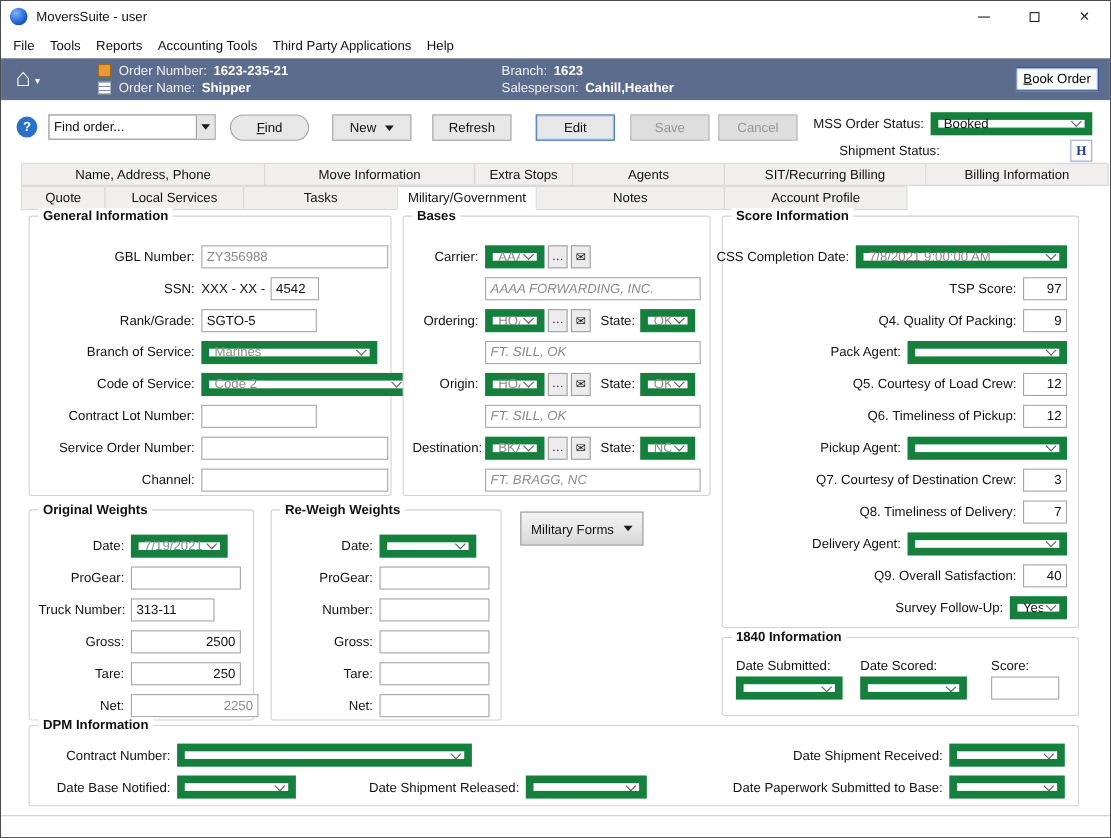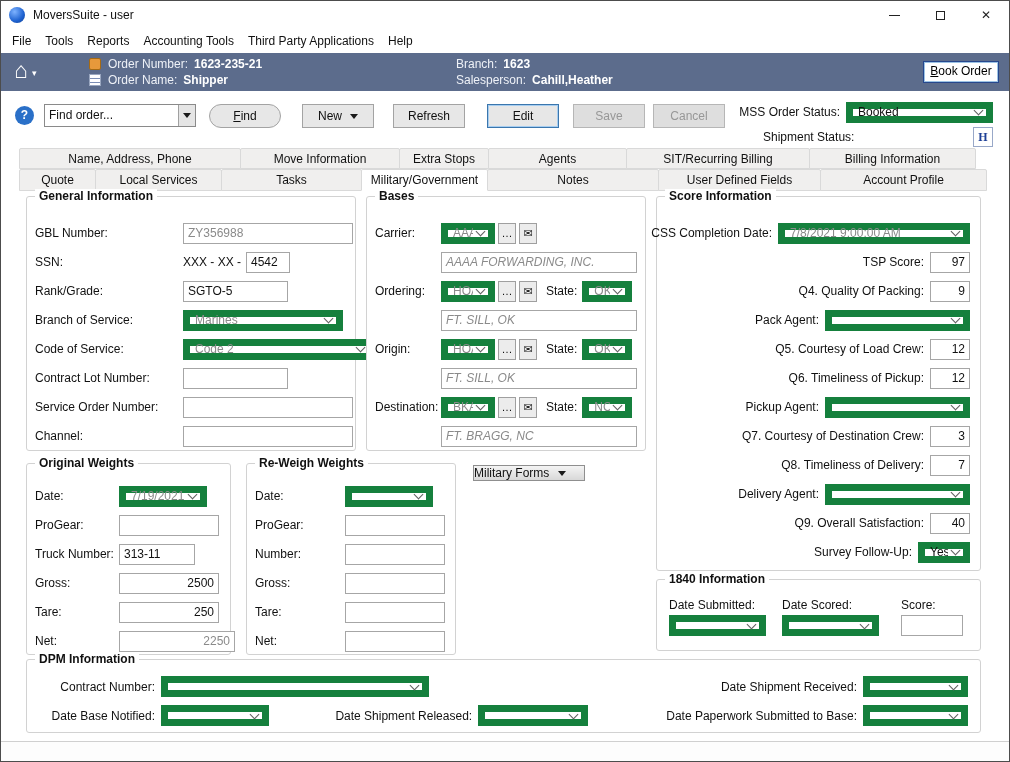--- a/index.html
+++ b/index.html
@@ -87,33 +87,33 @@
 
   
   .content { position:relative; height:552px; background:#fff; }
   .groupbox { position:absolute; border:1px solid #d2d2d2; border-radius:3px; background:#fff; }
   .gb-title { position:absolute; top:-8px; left:8px; background:#fff; padding:0 4px; font-weight:bold; white-space:nowrap; }
   .gb-body { display:flex; flex-direction:column; gap:7px; padding:25px 8px 0 8px; }
   .gb-body.weights { padding-top:21px; }
   .gb-body.score { padding:25px 10px 0 0; }
   .row { display:flex; align-items:center; height:22px; }
   .row.jend { justify-content:flex-end; }
-  .lbl { text-align:left; margin-right:6px; white-space:nowrap; flex:none; }
+  .lbl { text-align:right; margin-right:6px; white-space:nowrap; flex:none; }
   .g-lbl { width:142px; }
   .b-lbl { width:60px; }
   .o-lbl { width:78px; }
   .w-lbl { width:84px; }
   .state-lbl { margin-left:9px; margin-right:5px; flex:none; }
   .s-in { width:40px; }
   .s-cb { width:145px; }
   .s-wide { width:192px; }
   .s-small { width:52px; }
 
-  .mf-btn { position:absolute; left:472px; top:274px; width:112px; height:16px; border:1px solid #8f8f8f;
-    background:linear-gradient(#f4f4f4,#d8d8d8); display:flex; align-items:center; justify-content:flex-start; gap:9px; }
+  .mf-btn { position:absolute; left:472px; top:274px; width:112px; height:31px; border:1px solid #8f8f8f;
+    background:linear-gradient(#f4f4f4,#d8d8d8); display:flex; align-items:center; justify-content:center; gap:9px; }
 
   .gb-body.cols { flex-direction:row; padding:18px 12px 0 12px; gap:0; }
   .col { display:flex; flex-direction:column; }
   .col .clbl { height:17px; white-space:nowrap; }
 
   .gb-body.dpm { padding:16px 12px 0 10px; gap:8px; }
   .dpm-row { display:flex; align-items:center; height:21px; }
   .dpm-lbl1 { width:118px; text-align:right; margin-right:6px; white-space:nowrap; flex:none; }
   .dpm-lbl { text-align:right; margin-right:6px; white-space:nowrap; flex:none; }
   .sp1 { flex:1; } .sp085 { flex:0.85; }
@@ -208,33 +208,32 @@
       <div class="tr-row">
         <span class="lblr ship">Shipment Status:</span>
         <div class="h-btn">H</div>
       </div>
     </div>
   </div>
 
   <div class="tabstrip">
     <div class="tabrow r1">
       <div class="tab" style="width:222px">Name, Address, Phone</div>
-      <div class="tab" style="width:160px">Move Information</div>
+      <div class="tab" style="width:192px">Move Information</div>
       <div class="tab" style="width:90px">Extra Stops</div>
       <div class="tab" style="width:139px">Agents</div>
       <div class="tab" style="width:184px">SIT/Recurring Billing</div>
       <div class="tab" style="width:167px">Billing Information</div>
     </div>
     <div class="tabrow r2">
       <div class="tab" style="width:77px">Quote</div>
       <div class="tab" style="width:127px">Local Services</div>
       <div class="tab" style="width:141px">Tasks</div>
       <div class="tab active" style="width:127px">Military/Government</div>
       <div class="tab" style="width:172px">Notes</div>
-      <div class="tab" style="width:163px">User Defined Fields</div>
       <div class="tab" style="width:167px">Account Profile</div>
     </div>
   </div>
 
   <div class="content">
 
     <div class="groupbox" style="left:25px;top:5px;width:330px;height:255px;">
       <span class="gb-title">General Information</span>
       <div class="gb-body">
         <div class="row">

